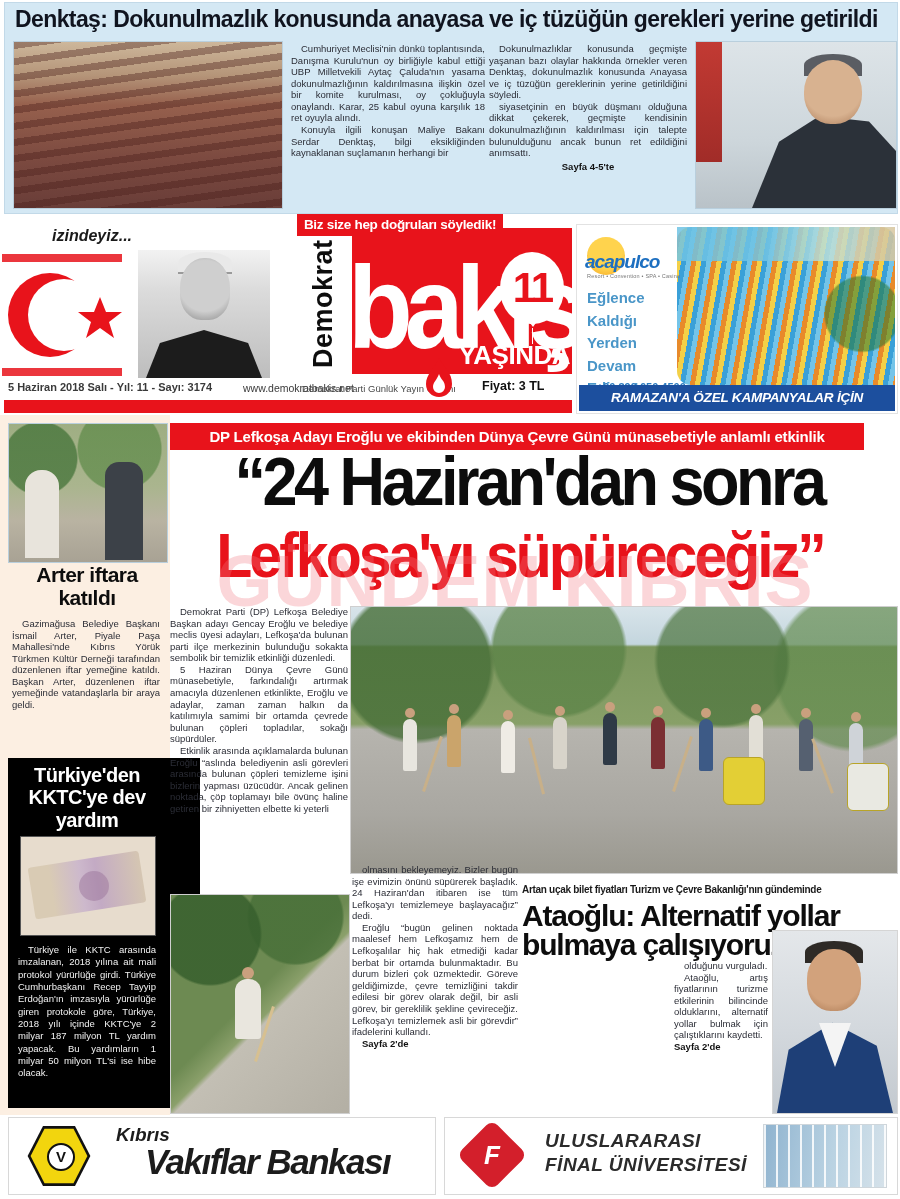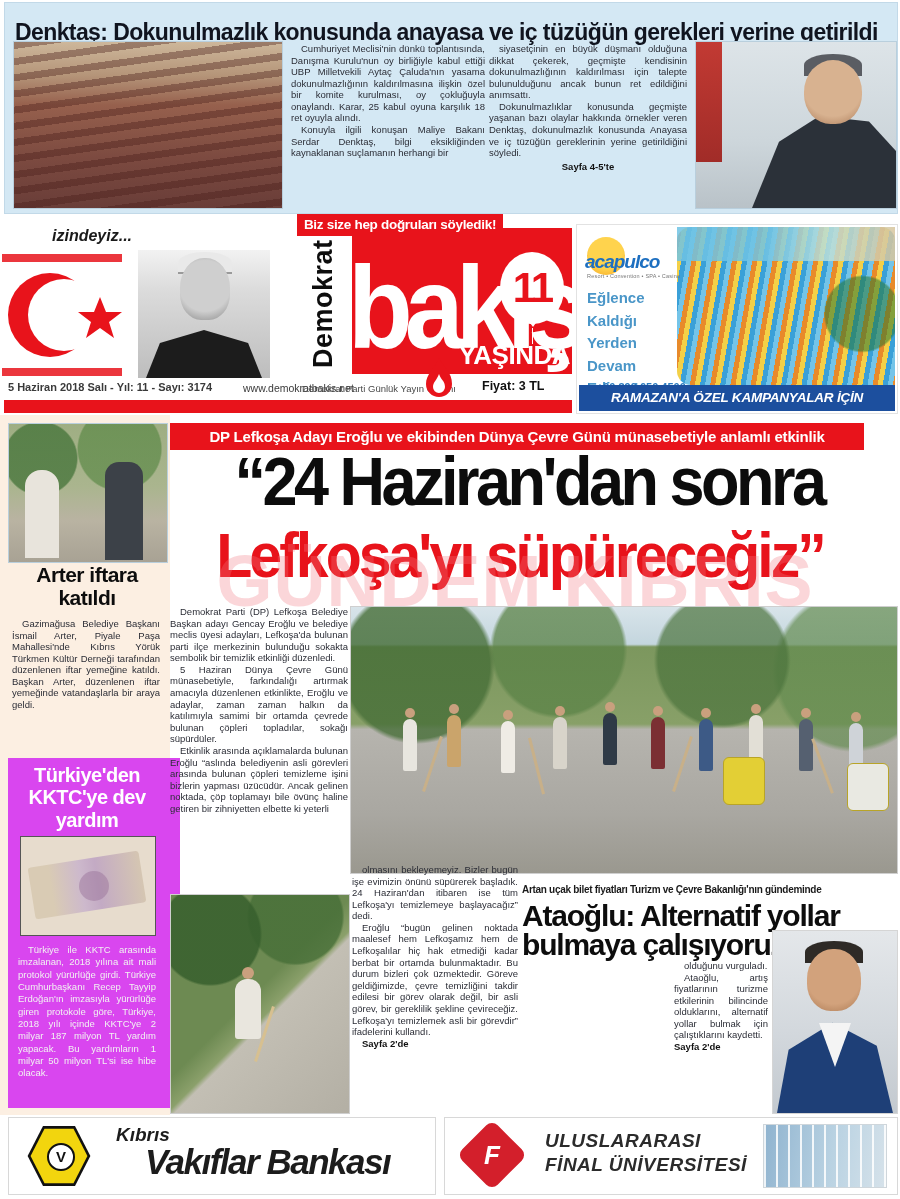--- a/index.html
+++ b/index.html
@@ -5,21 +5,21 @@
   html,body{margin:0;padding:0;background:#e9e9e9;}
   .page{position:relative;width:900px;height:1199px;background:#ffffff;overflow:hidden;
         font-family:"Liberation Sans",sans-serif;color:#22242c;}
   .abs{position:absolute;}
   .jtxt{font-size:9.5px;line-height:1.22;text-align:justify;color:#2b2d36;overflow:hidden;}
   .jtxt p{margin:0;text-indent:10px;}
   .pageref{font-weight:bold;color:#111;}
 
   
   .top-box{left:4px;top:2px;width:892px;height:210px;background:#d4e8f4;border:1px solid #c2d9e8;}
-  .top-head{position:absolute;left:10px;top:16px;width:872px;font-size:23px;font-weight:bold;
+  .top-head{position:absolute;left:10px;top:3px;width:872px;font-size:23px;font-weight:bold;
             letter-spacing:-0.6px;color:#10141f;}
   .photo{overflow:hidden;border:1px solid #b9cfdd;}
   .ph-parl{left:8px;top:38px;width:268px;height:166px;
      background:
        repeating-linear-gradient(172deg, rgba(72,28,24,.38) 0 7px, rgba(0,0,0,0) 7px 16px),
        linear-gradient(180deg,#cdb79b 0%,#b59579 20%,#96604d 38%,#7c4a40 70%,#693d38 100%);}
   .ph-desk{left:690px;top:38px;width:200px;height:166px;background:linear-gradient(180deg,#dde4e8 0%,#cdd6db 60%,#b9c2c8 100%);}
   .desk-flag{left:0;top:0;width:26px;height:120px;background:linear-gradient(180deg,#c23a33,#a12c28);}
   .desk-suit{left:56px;top:74px;width:150px;height:92px;background:#2b3139;
              clip-path:polygon(0 100%,18% 28%,45% 0,78% 6%,100% 45%,100% 100%);}
@@ -84,21 +84,21 @@
   .ph-iftar{left:8px;top:423px;width:158px;height:138px;
      background:
        radial-gradient(circle at 20% 25%,rgba(60,110,50,.7) 0 22%,rgba(0,0,0,0) 23%),
        radial-gradient(circle at 70% 18%,rgba(80,130,60,.6) 0 26%,rgba(0,0,0,0) 27%),
        linear-gradient(180deg,#9fae83 0%,#aab58e 45%,#b9b3a2 70%,#a8a294 100%);}
   .if-lady{left:16px;top:46px;width:34px;height:88px;background:#e8e4dc;border-radius:16px 16px 0 0;}
   .if-man{left:96px;top:38px;width:38px;height:98px;background:#3c4148;border-radius:14px 14px 0 0;}
   .arter-title{left:8px;top:563px;width:158px;font-size:21px;font-weight:900;text-align:center;
       color:#0d0d0d;line-height:1.1;letter-spacing:-0.5px;}
   .arter-body{left:12px;top:618px;width:148px;height:138px;}
-  .aid-box{left:8px;top:758px;width:172px;height:350px;background:#d946ef;}
+  .aid-box{left:8px;top:758px;width:172px;height:350px;background:#000000;padding-left:20px;}
   .aid-title{position:absolute;left:4px;top:6px;width:150px;font-size:20px;font-weight:900;color:#fff;
       text-align:center;line-height:1.12;letter-spacing:-0.5px;}
   .aid-img{position:absolute;left:12px;top:78px;width:134px;height:98px;background:#e7dccd;overflow:hidden;border:1px solid #555;}
   .aid-note{position:absolute;left:10px;top:22px;width:112px;height:52px;transform:rotate(-9deg);
       background:linear-gradient(90deg,#d9cbb4 0 18%,#cdb9cc 45%,#c3aac4 60%,#d5c6b2 100%);border-radius:3px;}
   .aid-circle{position:absolute;left:58px;top:34px;width:30px;height:30px;border-radius:50%;background:rgba(150,110,150,.45);}
   .aid-body{position:absolute;left:10px;top:186px;width:138px;height:156px;color:#f2f2f2;
       font-size:9.5px;line-height:1.3;text-align:justify;}
 
   
@@ -176,22 +176,22 @@
 <div class="page">
 
   <section class="abs top-box">
     <div class="top-head">Denktaş: Dokunulmazlık konusunda anayasa ve iç tüzüğün gerekleri yerine getirildi</div>
     <div class="abs photo ph-parl"></div>
     <div class="abs jtxt t-col1">
       <p>Cumhuriyet Meclisi'nin dünkü toplantısında, Danışma Kurulu'nun oy birliğiyle kabul ettiği UBP Milletvekili Aytaç Çaluda'nın yasama dokunulmazlığının kaldırılmasına ilişkin özel bir komite kurulması, oy çokluğuyla onaylandı. Karar, 25 kabul oyuna karşılık 18 ret oyuyla alındı.</p>
       <p>Konuyla ilgili konuşan Maliye Bakanı Serdar Denktaş, bilgi eksikliğinden kaynaklanan suçlamanın herhangi bir</p>
     </div>
     <div class="abs jtxt t-col2">
+      <p>Dokunulmazlıklar konusunda geçmişte yaşanan bazı olaylar hakkında örnekler veren Denktaş, dokunulmazlık konusunda Anayasa ve iç tüzüğün gereklerinin yerine getirildiğini söyledi.</p>
       <p>siyasetçinin en büyük düşmanı olduğuna dikkat çekerek, geçmişte kendisinin dokunulmazlığının kaldırılması için talepte bulunulduğunu ancak bunun ret edildiğini anımsattı.</p>
-      <p>Dokunulmazlıklar konusunda geçmişte yaşanan bazı olaylar hakkında örnekler veren Denktaş, dokunulmazlık konusunda Anayasa ve iç tüzüğün gereklerinin yerine getirildiğini söyledi.</p>
       <p class="pageref">Sayfa 4-5'te</p>
     </div>
     <div class="abs photo ph-desk">
       <div class="abs desk-flag"></div>
       <div class="abs desk-suit"></div>
       <div class="abs desk-hair"></div>
       <div class="abs desk-head"></div>
     </div>
   </section>
 

